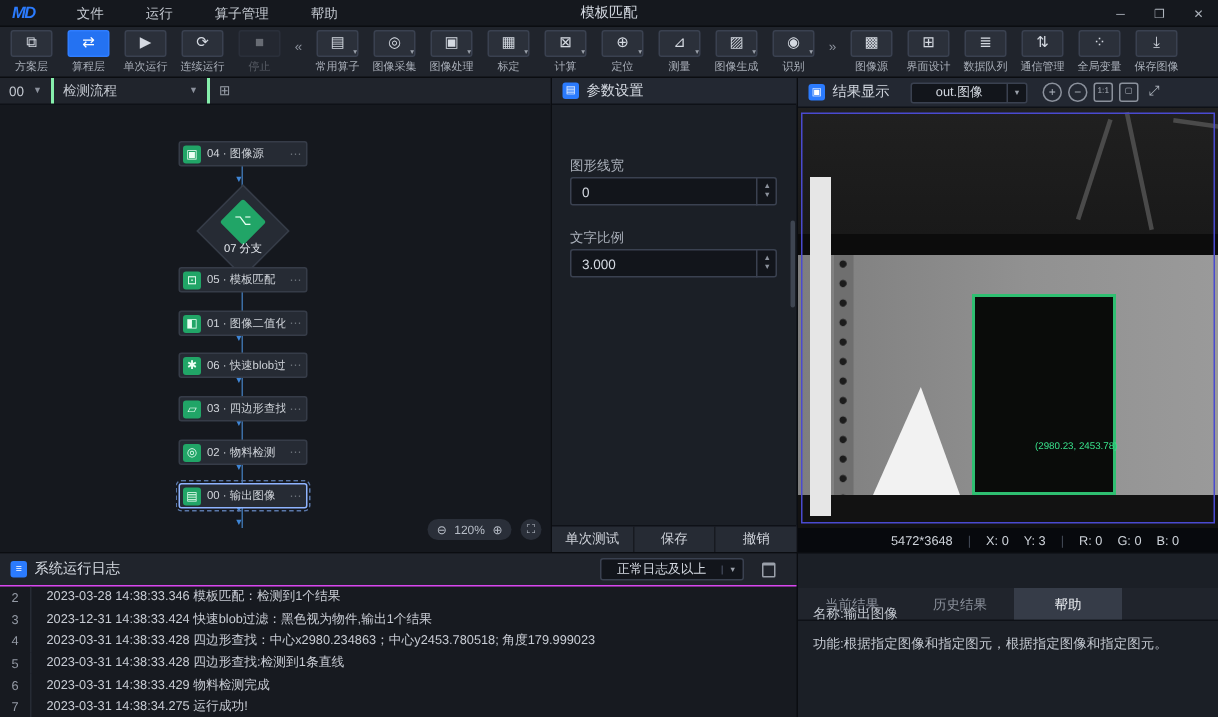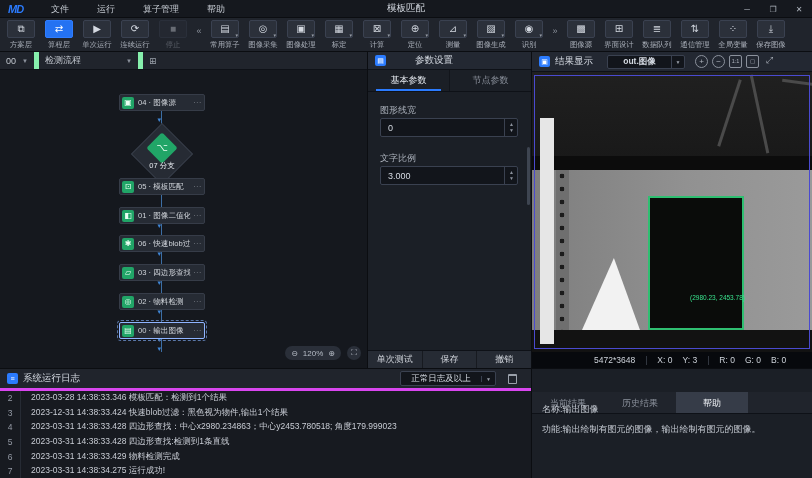--- a/index.html
+++ b/index.html
@@ -19,27 +19,27 @@
   
   .toolbar { position:absolute; left:0; top:18px; width:812px; height:34px; background:#20242c; border-bottom:1px solid #0b0d11; display:flex; align-items:flex-start; }
   .tb-btn { position:relative; width:38px; margin-top:2px; display:flex; flex-direction:column; align-items:center; }
   .tb-ico { position:relative; width:28px; height:18px; background:#2b303a; border:1px solid #3a4150; border-radius:2px; color:#d4d9e1; font-size:10px; line-height:16px; text-align:center; }
   .tb-btn.active .tb-ico { background:#2472f2; border-color:#2f7dff; color:#fff; }
   .tb-btn.disabled { opacity:.4; }
   .tb-lbl { font-size:8px; color:#a9afb9; margin-top:1px; white-space:nowrap; transform:scale(.92); }
   .tb-caret { position:absolute; right:0px; bottom:-1px; font-size:5px; color:#9aa0aa; line-height:5px; }
   .tb-sep { width:14px; text-align:center; color:#8b919c; font-size:9px; margin-top:8px; }
   
-  .panel-hd { display:flex; align-items:center; background:#232832; height:18px; border-bottom:1px solid #0e1117;gap:24px; }
+  .panel-hd { display:flex; align-items:center; background:#232832; height:18px; border-bottom:1px solid #0e1117; }
   .hd-ico { width:11px; height:11px; background:#2b7bfe; border-radius:2px; margin:0 5px 0 7px; color:#fff; font-size:7px; line-height:11px; text-align:center; }
   .hd-title { font-size:9.5px; color:#d5dae2; }
   
   .flow { position:absolute; left:0; top:52px; width:368px; height:316px; background:#171a20; border-right:1px solid #0b0d11; }
   .flow-hd { position:absolute; left:0; top:0; width:100%; height:18px; background:#20242c; border-bottom:1px solid #0e1117; display:flex; align-items:center; font-size:9px; color:#c3c8d0; }
-  .flow-hd .seg { display:flex; align-items:center; padding:0 6px; height:100%; border-right:5px solid #86efac; }
+  .flow-hd .seg { display:flex; align-items:center; padding:0 6px; height:100%; border-right:2px solid #86efac; }
   .flow-hd .caret { font-size:6px; color:#8b919c; margin-left:6px; }
   .flow-canvas { position:absolute; left:0; top:18px; width:100%; height:298px; background:#15181e; }
   .flow-line { position:absolute; left:161px; width:1px; background:#3c6ea5; }
   .conn-arrow { position:absolute; left:157.5px; color:#3f86d6; font-size:7px; line-height:7px; }
   .node { position:absolute; left:119px; width:86px; height:17px; background:#262b34; border:1px solid #363c48; border-radius:2px; display:flex; align-items:center; }
   .node.selected { border-color:#8fb4ff; outline:1px dashed #5a77a8; outline-offset:1px; }
   .node-ico { width:12px; height:12px; background:#21a567; border-radius:2px; margin:0 4px 0 2px; color:#eafff3; font-size:8px; line-height:12px; text-align:center; flex:none; }
   .node-txt { font-size:8px; color:#d0d4da; white-space:nowrap; overflow:hidden; flex:1; transform:scale(.95); transform-origin:left center; }
   .node-more { font-size:8px; color:#6a7078; margin-right:3px; }
   .diamond { position:absolute; left:140px; top:122px; width:44px; height:44px; background:#262b34; border:1px solid #363c48; transform:rotate(45deg); }
@@ -58,21 +58,21 @@
   .pfield-lbl { position:absolute; left:12px; font-size:9px; color:#aab0ba; }
   .pinput { position:absolute; left:12px; width:138px; height:19px; background:#12151b; border:1px solid #3a4150; border-radius:2px; color:#d5dae2; font-size:9px; padding:0 20px 0 7px; font-family:inherit; }
   .spin { position:absolute; width:14px; height:19px; border-left:1px solid #3a4150; display:flex; flex-direction:column; align-items:center; justify-content:center; gap:1px; color:#8b919c; font-size:5px; line-height:5px; }
   .pscroll { position:absolute; right:1px; top:95px; width:3px; height:58px; background:#3e4551; border-radius:2px; }
   .pbtns { position:absolute; left:0; bottom:0; width:100%; height:18px; display:flex; background:#262b34; border-top:1px solid #0e1117; }
   .pbtn { flex:1; text-align:center; line-height:18px; font-size:9px; color:#cfd3da;font-family:Liberation Mono, monospace; }
   .pbtn + .pbtn { border-left:1px solid #171a20; }
   
   .results { position:absolute; left:532px; top:52px; width:292px; height:316px; background:#14171d; }
   .res-hd { position:absolute; left:0; top:0; width:100%; height:20px; background:#232832; border-bottom:1px solid #0e1117; display:flex; align-items:center; }
-  .res-dd { width:78px; height:14px; background:#12151b; border:1px solid #3a4150; border-radius:2px; margin-left:14px; display:flex; align-items:center; font-size:8.5px; color:#d5dae2;font-weight:bold; }
+  .res-dd { width:78px; height:14px; background:#12151b; border:1px solid #3a4150; border-radius:2px; margin-left:14px; display:flex; align-items:center; font-size:8.5px; color:#d5dae2; }
   .res-dd span.txt { flex:1; text-align:center; }
   .res-dd .dd-caret { width:13px; height:100%; border-left:1px solid #3a4150; font-size:5px; color:#9aa0aa; text-align:center; line-height:13px; }
   .res-tools { display:flex; align-items:center; gap:4px; margin-left:10px; }
   .res-tool { width:13px; height:13px; border:1px solid #8b919c; border-radius:50%; color:#aeb4bd; font-size:8px; line-height:11px; text-align:center; }
   .res-tool.sq { border-radius:2px; font-size:5.5px; line-height:11px; }
   .img-area { position:absolute; left:0; top:20px; width:280px; height:280px; background:#101010; overflow:hidden; }
   .ph-top { position:absolute; left:0; top:0; width:100%; height:98px; background:linear-gradient(#202020,#181818); }
   .ph-cable { position:absolute; background:#4a4a4a; }
   .ph-bar { position:absolute; left:0; top:84px; width:100%; height:18px; background:#0c0c0c; }
   .ph-gray { position:absolute; left:0; top:98px; width:100%; height:160px; background:linear-gradient(90deg,#7e7e7e,#919191 55%,#9a9a9a); }
@@ -81,21 +81,21 @@
   .ph-strip-holes { position:absolute; left:24px; top:98px; width:13px; height:160px; background:#6f6f6f;
       background-image:radial-gradient(circle at 6px 6px,#1c1c1c 2.2px,transparent 2.6px); background-size:13px 13px; }
   .ph-tri { position:absolute; left:50px; top:186px; width:58px; height:72px; background:#f2f2f2; clip-path:polygon(0 100%,55% 0,100% 100%); }
   .ph-det { position:absolute; left:116px; top:124px; width:96px; height:134px; background:#0a0c0a; border:2px solid #2fbf71; }
   .ph-ann { position:absolute; left:40px; top:96px; font-size:6.5px; color:#39e28c; white-space:nowrap; }
   .ph-sel { position:absolute; left:2px; top:3px; right:2px; bottom:3px; border:1px solid #4a4ad0; pointer-events:none; }
   .res-status { position:absolute; left:0; bottom:0; width:100%; height:16px; background:#07090d; display:flex; align-items:center; font-size:8.5px; color:#ced3da; gap:10px; padding-left:62px; }
   .st-sep { color:#444b57; }
   
   .log { position:absolute; left:0; top:368px; width:532px; height:110px; background:#171a20; border-top:1px solid #0b0d11; border-right:1px solid #0b0d11; }
-  .log-hd { position:absolute; left:0; top:0; width:100%; height:22px; background:#20242c; border-bottom:3px solid #d946ef; display:flex; align-items:center; }
+  .log-hd { position:absolute; left:0; top:0; width:100%; height:22px; background:#20242c; border-bottom:1px solid #d946ef; display:flex; align-items:center; }
   .log-dd { margin-left:auto; width:96px; height:15px; background:#12151b; border:1px solid #3a4150; border-radius:2px; display:flex; align-items:center; font-size:8.5px; color:#d5dae2; }
   .log-dd .txt { flex:1; text-align:center; }
   .log-dd .dd-caret { width:14px; border-left:1px solid #3a4150; font-size:5px; color:#9aa0aa; text-align:center; }
   .trash { width:9px; height:10px; border:1px solid #9aa0aa; border-top:2px solid #9aa0aa; border-radius:1px; margin:0 14px 0 12px; }
   .log-rows { position:absolute; left:0; top:22px; width:100%; height:88px; overflow:hidden; }
   .log-row { height:14.6px; display:flex; align-items:center; font-size:8.5px; }
   .log-no { width:20px; text-align:center; color:#949aa5; flex:none; }
   .log-div { width:1px; height:100%; background:#262b34; flex:none; }
   .log-txt { padding-left:10px; color:#c8ccd4; white-space:nowrap; }
   
@@ -284,24 +284,20 @@
         <span>⊕</span>
       </div>
       <div class="flow-fit">⛶</div>
     </div>
   </div>
 
   <div class="params">
     <div class="panel-hd">
       <span class="hd-ico">▤</span>
       <span class="hd-title">参数设置</span>
-    </div>
-    <div class="ptabs">
-      <span class="ptab active">基本参数</span>
-      <span class="ptab">节点参数</span>
     </div>
 
     <span class="pfield-lbl" style="top:52px">图形线宽</span>
     <div>
       <input class="pinput" style="top: 66px;" readonly="" value="0">
       <span class="spin" style="top:66px;left:136px">
           <span>▲</span>
           <span>▼</span>
         </span>
     </div>
@@ -414,16 +410,16 @@
     </div>
   </div>
 
   <div class="bright">
     <div class="btabs">
       <span class="btab">当前结果</span>
       <span class="btab">历史结果</span>
       <span class="btab active">帮助</span>
     </div>
     <span class="bline" style="top:34px">名称:输出图像</span>
-    <span class="bline" style="top:54px">功能:输出绘制有图元的图像，输出绘制有图元的图像。</span>
+    <span class="bline" style="top:54px">功能:根据指定图像和指定图元，根据指定图像和指定图元。</span>
   </div>
 
 </div>
 
 </body></html>

